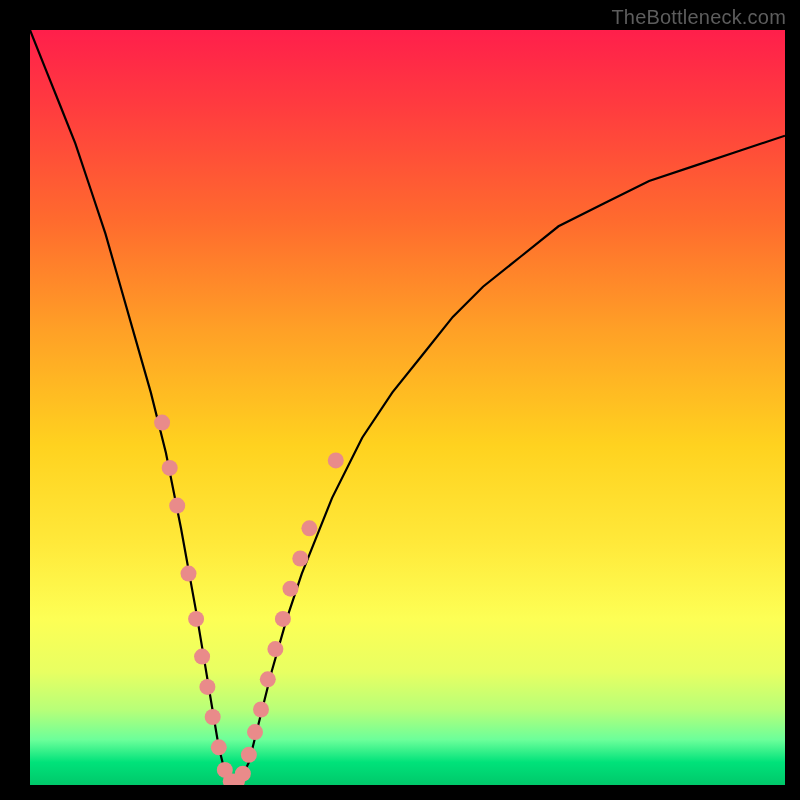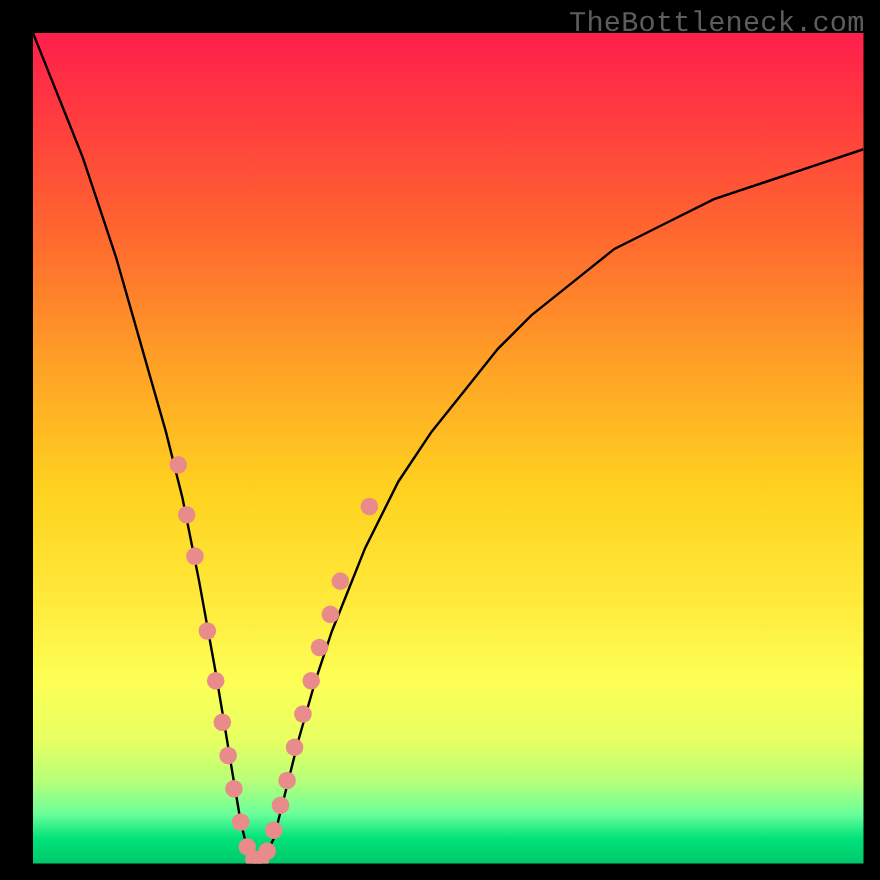--- a/index.html
+++ b/index.html
@@ -43,25 +43,24 @@
     left: 0;
     top: 0;
     width: 755px;
     height: 755px;
   }
   .watermark {
     position: absolute;
     top: 6px;
     right: 14px;
     color: #5d5d5d;
-    font-size: 26px;
+    font-size: 20px;
     font-weight: 400;
     letter-spacing: 0.2px;
     user-select: none;
-    font-family: Liberation Mono, monospace;
   }
 </style>
 </head>
 <body>
 
 <div class="frame">
   <div class="plot-area">
     <svg viewBox="0 0 755 755">
       <path id="curve-path" fill="none" stroke="#000000" stroke-width="2.2" d="M0.0 0.0 L15.1 37.8 L30.2 75.5 L45.3 113.3 L60.4 158.5 L75.5 203.9 L90.6 256.7 L105.7 309.6 L120.8 362.4 L135.9 422.8 L151.0 498.3 L166.1 581.4 L173.7 626.6 L181.2 672.0 L188.8 717.3 L196.3 747.5 L203.9 755.0 L211.4 747.5 L218.9 732.4 L226.5 702.1 L241.6 641.8 L256.7 588.9 L271.8 543.6 L286.9 505.9 L302.0 468.1 L332.2 407.7 L362.4 362.4 L392.6 324.7 L422.8 286.9 L453.0 256.7 L490.8 226.5 L528.5 196.3 L573.8 173.6 L619.1 151.0 L664.4 135.9 L709.7 120.8 L755.0 105.7"></path>
       <g id="marker-group">

